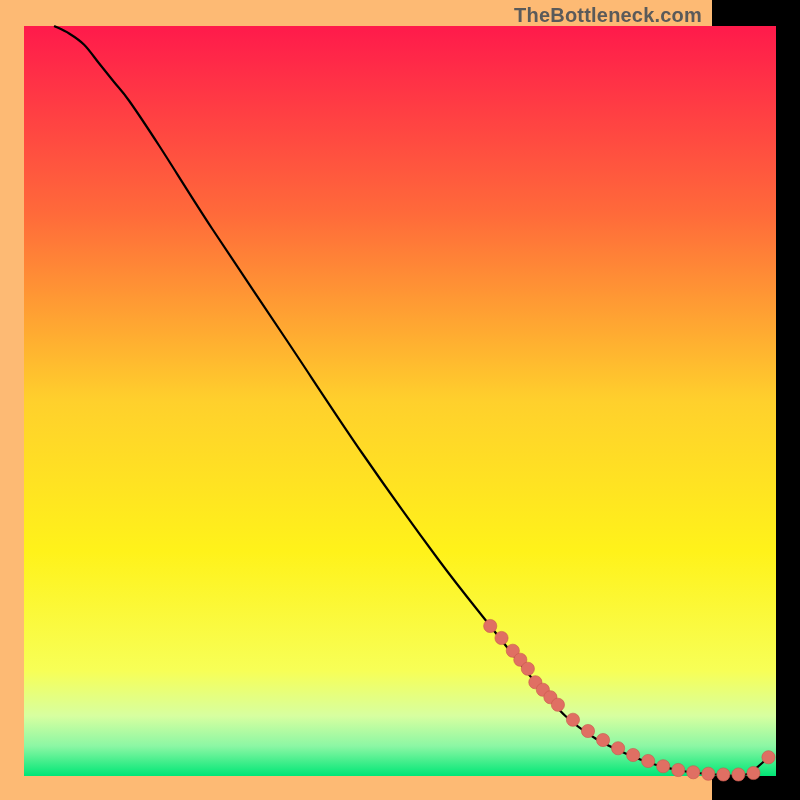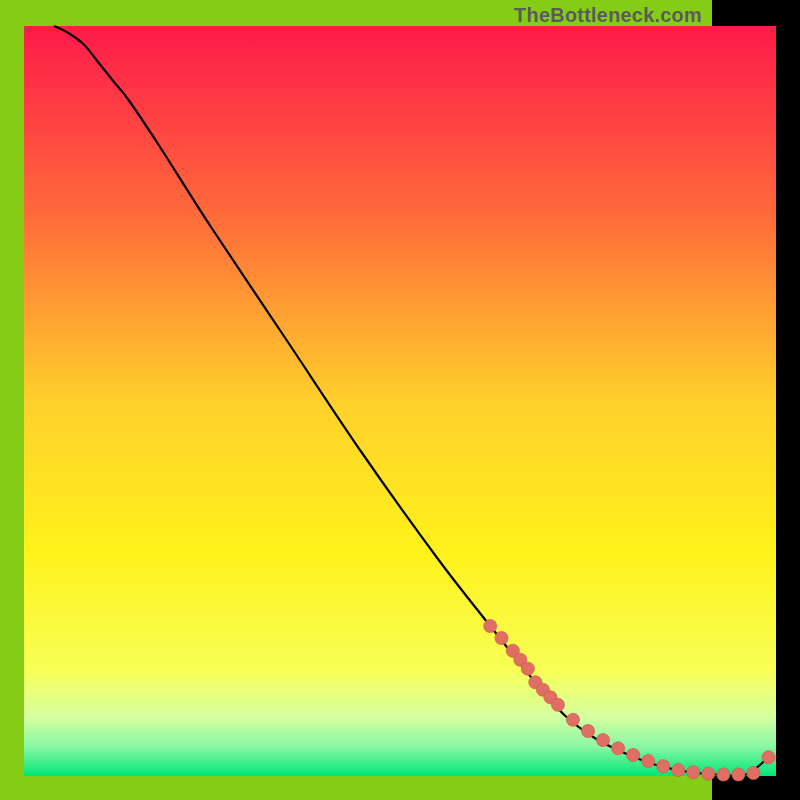--- a/index.html
+++ b/index.html
@@ -8,21 +8,21 @@
     width: 800px;
     height: 800px;
     background: #000;
     overflow: hidden;
     font-family: Arial, Helvetica, sans-serif;
   }
   .stage {
     position: relative;
     width: 712px;
     height: 800px;
-    background: #84cc16;
+    background: #fdba74;
   }
   .watermark {
     position: absolute;
     top: 4px;
     right: 10px;
     color: #5a5a5a;
     font-size: 20px;
     font-weight: 600;
     letter-spacing: 0.2px;
     user-select: none;

